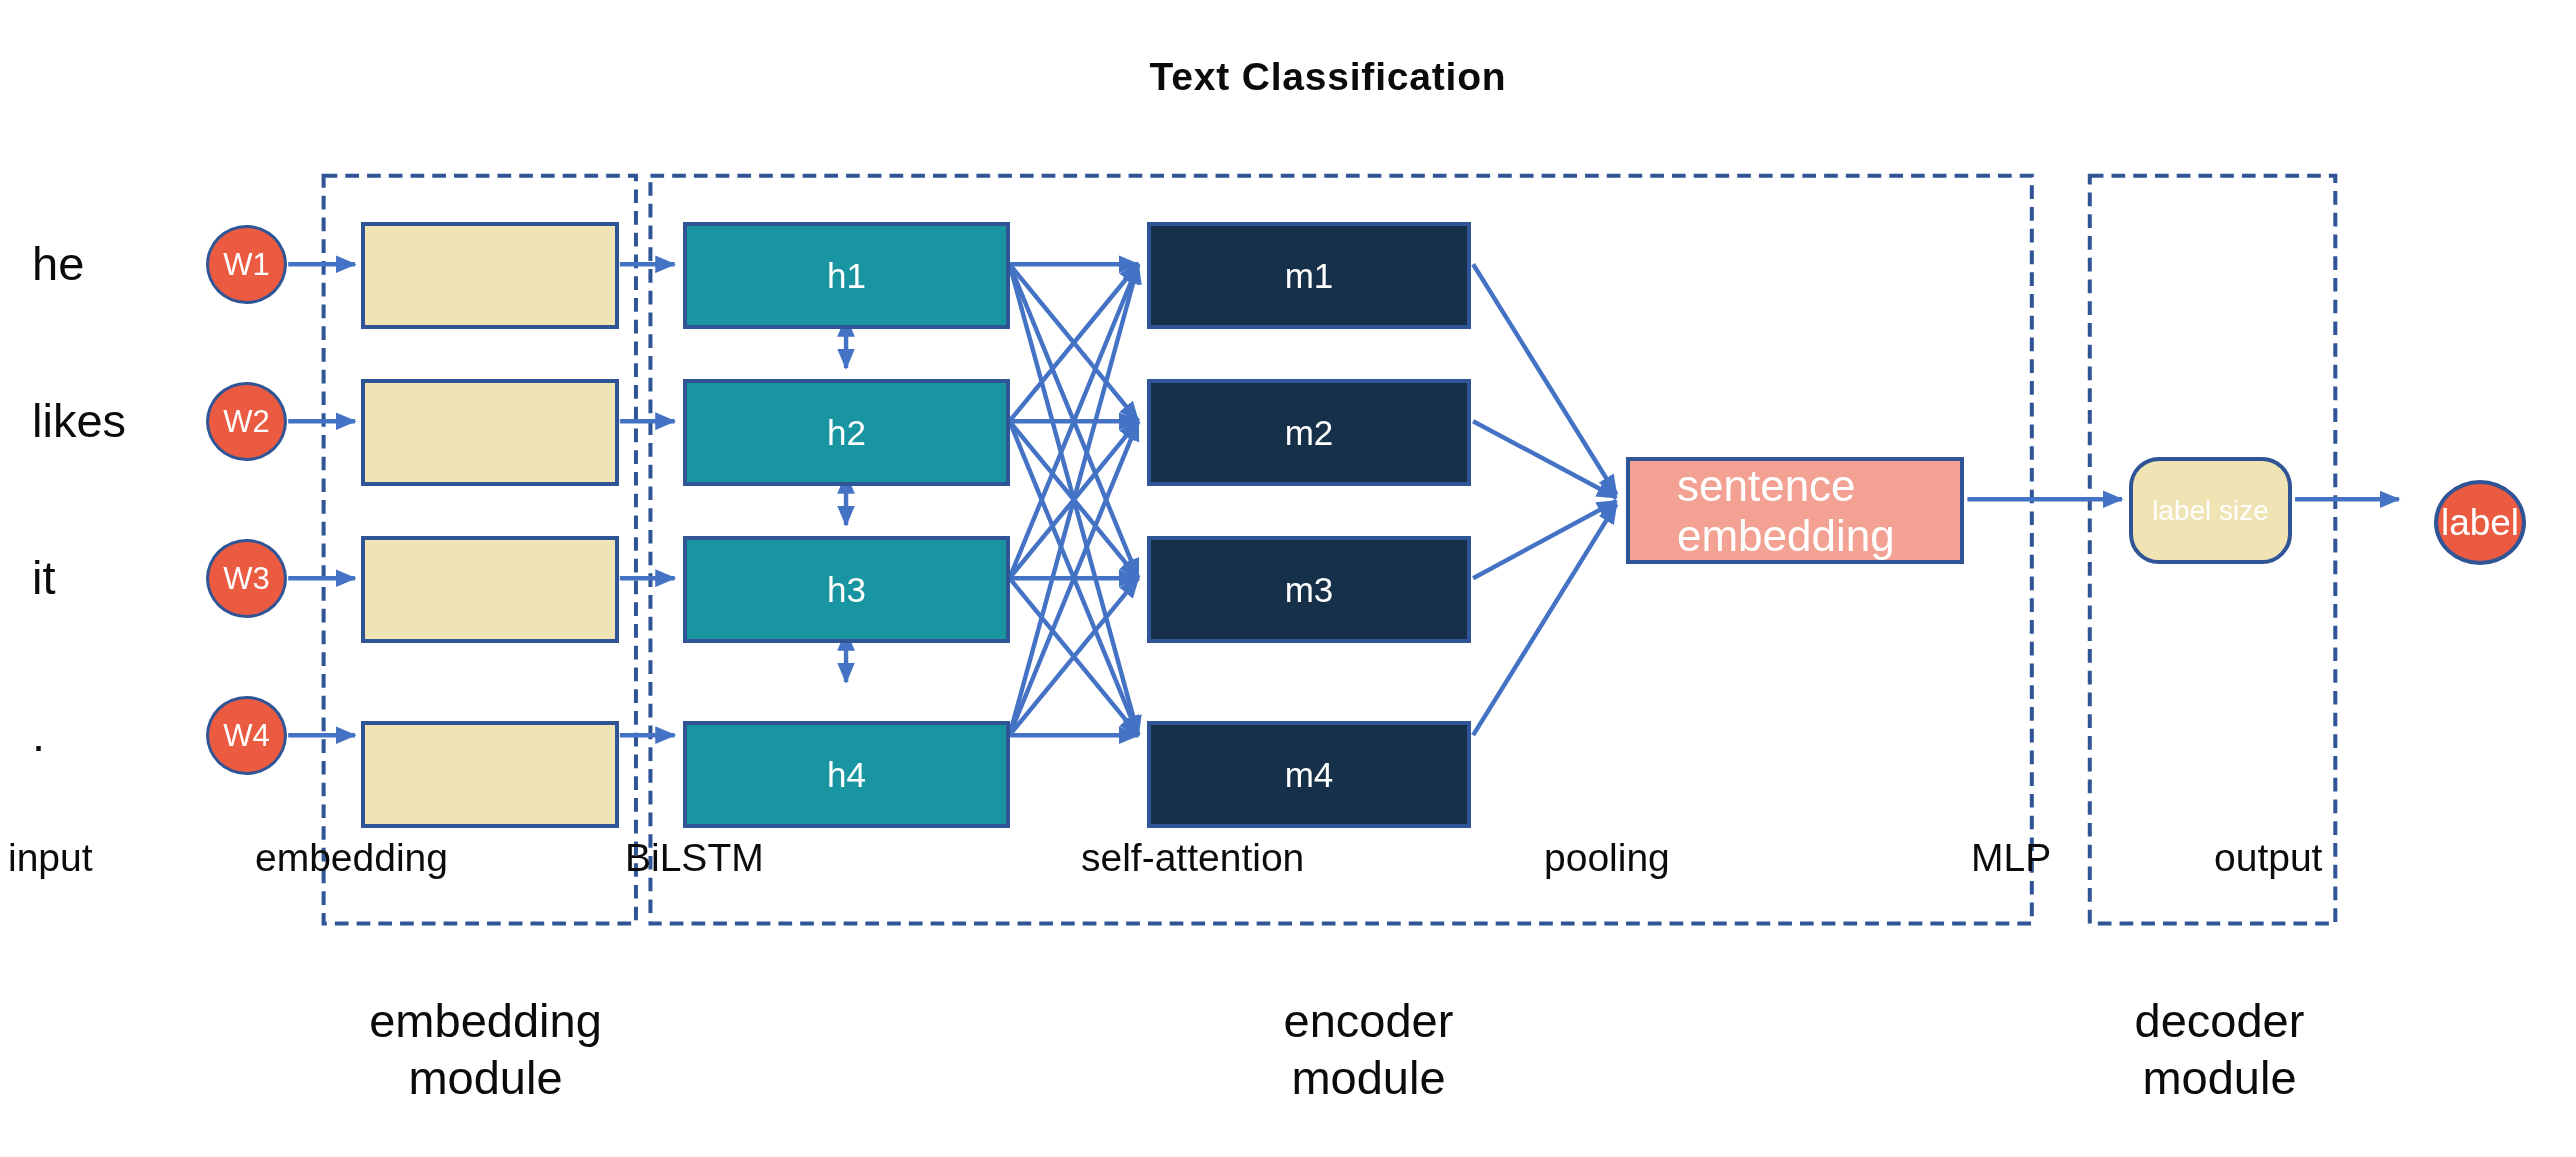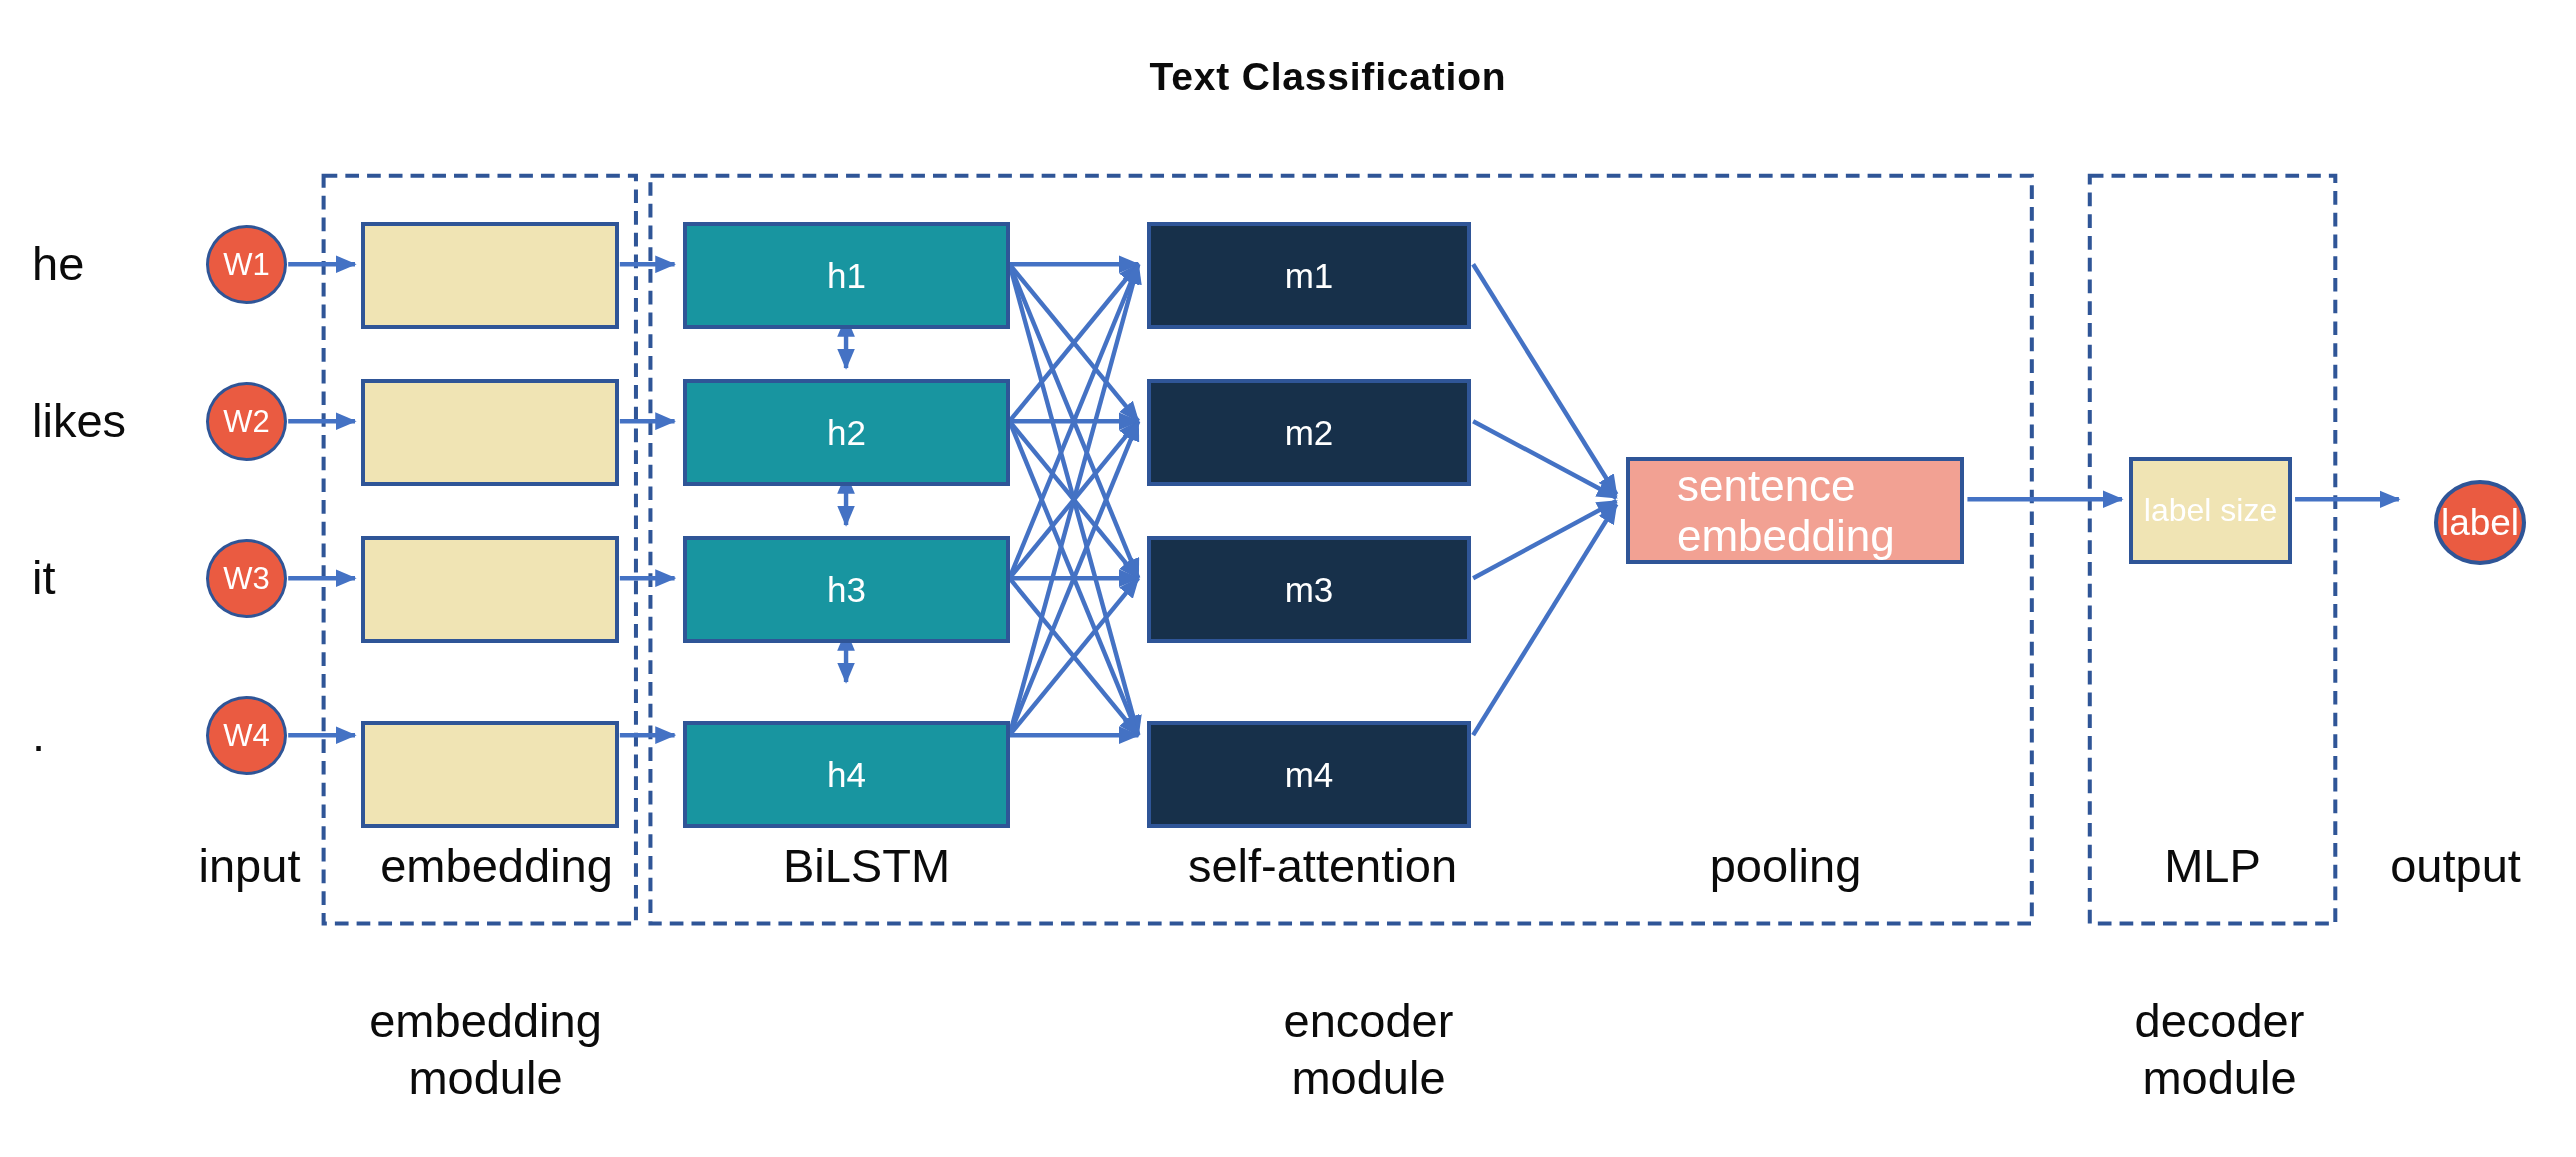--- a/index.html
+++ b/index.html
@@ -43,30 +43,30 @@
   .nodebox{
     position:absolute;height:107px;border:4px solid var(--outline);
     display:flex;align-items:center;justify-content:center;
     color:#ffffff;font-size:35px;
   }
   .embed-box{left:361px;width:258px;background:var(--cream);}
   .h-box{left:683px;width:327px;background:var(--teal);}
   .m-box{left:1147px;width:324px;background:var(--navy);}
   .row-0{top:222px;} .row-1{top:379px;} .row-2{top:536px;} .row-3{top:693px;margin-top:28px;}
   .pool-box{left:1626px;top:457px;width:338px;background:var(--salmon);font-size:44px;padding-left:47px;}
-  .mlp-box{left:2129px;top:457px;width:163px;background:var(--cream);font-size:32px;}
+  .mlp-box{left:2129px;top:457px;width:163px;background:var(--cream);font-size:28px;border-radius:30px;}
   .out-ellipse{
     position:absolute;left:2405px;top:480px;width:92px;height:85px;border-radius:50%;
     background:var(--red);border:4px solid var(--outline);
     display:flex;align-items:center;justify-content:center;
     color:#ffffff;font-size:37px;margin-left:29px;
   }
   .stage{
     position:absolute;top:828px;width:483px;height:60px;line-height:60px;
-    font-size:47px;color:var(--ink);text-align:center;margin-top:8px;
+    font-size:39px;color:var(--ink);text-align:left;
   }
   .module{
     position:absolute;top:992px;width:483px;line-height:57px;
     font-size:47px;color:var(--ink);text-align:center;
   }
 </style>
 </head>
 <body>
 
 <div class="canvas">

